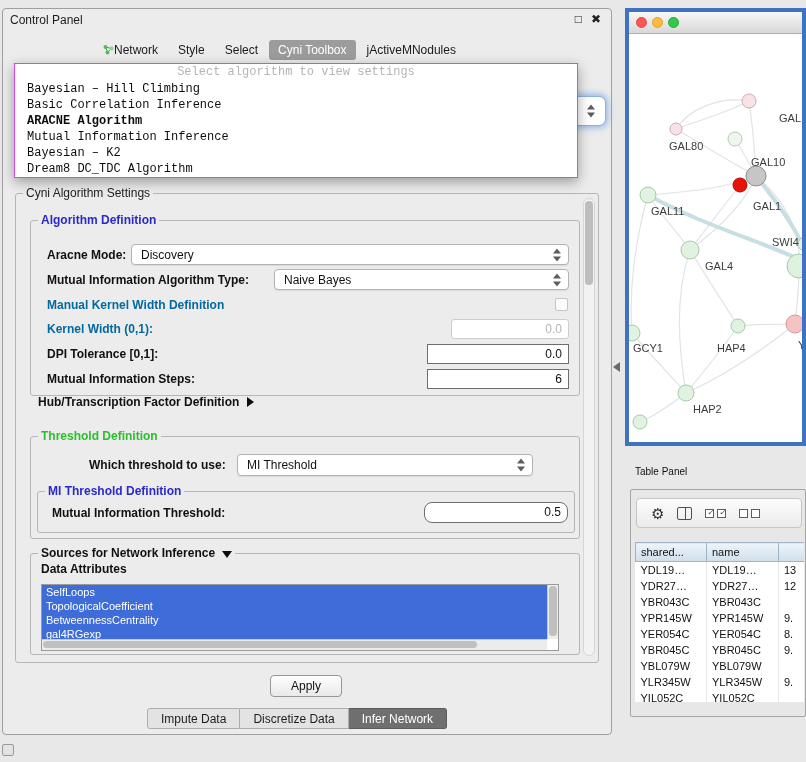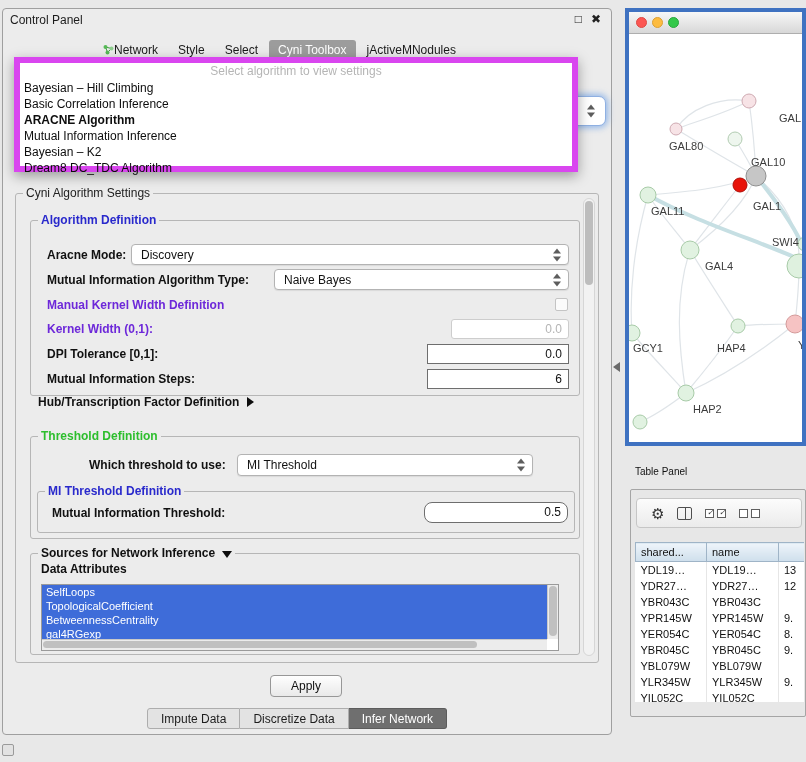--- a/index.html
+++ b/index.html
@@ -24,21 +24,21 @@
   .t-blue{color:var(--section-title-blue,#2929cc);font-weight:bold;}
   .t-green{color:var(--section-title-green,#2dbe2d);font-weight:bold;}
   .t-bold{color:#111;font-weight:bold;}
 
   .settings-group{left:12px;top:184px;width:584px;height:470px;}
 
   .vscroll{position:absolute;right:3px;top:4px;width:12px;height:458px;background:#f2f2f2;border:1px solid #d6d6d6;border-radius:6px;}
   .vthumb{position:absolute;left:1px;top:2px;width:8px;height:84px;background:#bdbdbd;border-radius:5px;}
 
   .lbl{position:absolute;font-weight:bold;font-size:12px;line-height:14px;white-space:nowrap;}
-  .lbl.dis{color:#6d28d9;}
+  .lbl.dis{color:#0369a1;}
 
   
   .algo-def{left:14px;top:26px;width:550px;height:176px;padding-left:48px;}
   .ad-l1{left:16px;top:27px;} .ad-l2{left:16px;top:52px;} .ad-l3{left:16px;top:77px;}
   .ad-l4{left:16px;top:101px;} .ad-l5{left:16px;top:126px;} .ad-l6{left:16px;top:151px;}
 
   .combo{position:absolute;height:21px;background:#fff;border:1px solid #b3b3b3;border-radius:4px;display:flex;align-items:center;padding:0 22px 0 9px;font-size:12px;box-shadow:0 1px 1px rgba(0,0,0,.08);}
   .c1{left:100px;top:23px;width:438px;}
   .c2{left:243px;top:48px;width:295px;}
   .stepper{position:absolute;right:6px;top:50%;transform:translateY(-50%);width:9px;height:13px;}
@@ -81,23 +81,23 @@
 
   .bottom-tabs{position:absolute;left:144px;top:699px;display:flex;height:21px;font-size:12px;}
   .btab{padding:3px 13px 0;background:#e3e3e3;border:1px solid #adadad;border-left:none;color:#1d1d1d;white-space:nowrap;}
   .btab:first-child{border-left:1px solid #adadad;border-radius:3px 0 0 3px;}
   .btab:last-child{border-radius:0 3px 3px 0;}
   .btab.sel{background:var(--infer-tab-dark,#6f6f6f);color:#fff;border-color:#5c5c5c;}
 
   
   .combo-behind{position:absolute;left:560px;top:96px;width:46px;height:30px;background:#fff;border:1px solid #8fb0e2;border-radius:7px;box-shadow:0 0 6px 2px rgba(92,150,230,.6);z-index:5;}
   .combo-behind .stepper{right:9px;}
-  .algo-popup{position:absolute;left:14px;top:57px;width:564px;height:115px;background:#fff;border:6px solid #d946ef;box-shadow:0 4px 12px rgba(0,0,0,.35);z-index:30;font-size:12px;}
+  .algo-popup{position:absolute;left:14px;top:63px;width:564px;height:115px;background:#fff;border:1px solid #d946ef;box-shadow:0 4px 12px rgba(0,0,0,.35);z-index:30;font-size:12px;font-family:Liberation Mono, monospace;}
   .popup-placeholder{height:17px;line-height:17px;text-align:center;color:#b5b5b5;}
-  .algo-opt{height:16px;line-height:16px;padding-left:4px;color:#0d0d0d;white-space:nowrap;}
+  .algo-opt{height:16px;line-height:16px;padding-left:12px;color:#0d0d0d;white-space:nowrap;}
   .algo-opt.sel{font-weight:bold;}
 
   
   .net-window{position:absolute;left:625px;top:8px;width:181px;height:438px;border:4px solid var(--network-focus-border,#3f72c1);background:#fff;overflow:hidden;}
   .net-titlebar{height:22px;background:linear-gradient(#f7f7f7,#d8d8d8);border-bottom:1px solid #aeaeae;display:flex;align-items:center;padding-left:7px;gap:5px;}
   .light{width:11px;height:11px;border-radius:50%;display:inline-block;}
   .light.red{background:var(--traffic-red,#fc5753);border:1px solid #dd4a44;}
   .light.yellow{background:var(--traffic-yellow,#fdbc40);border:1px solid #dda032;}
   .light.green{background:var(--traffic-green,#34c84a);border:1px solid #2aa53d;}
   .net-canvas{display:block;background:#fff;}

